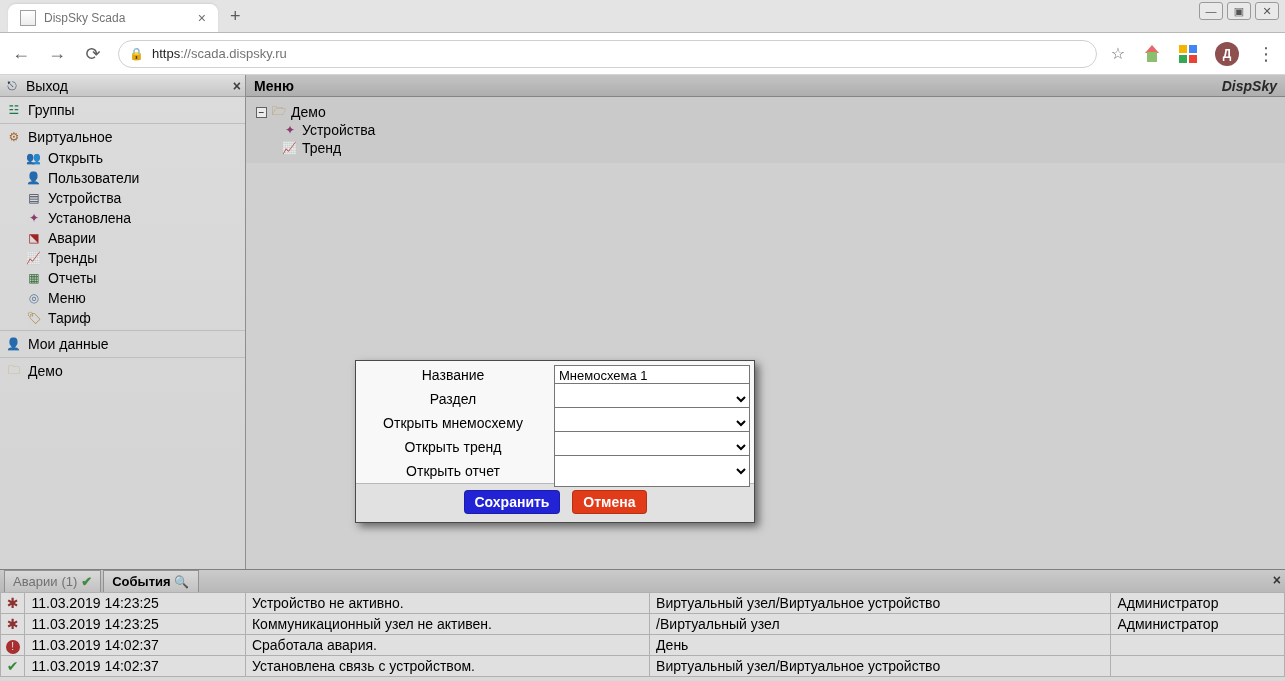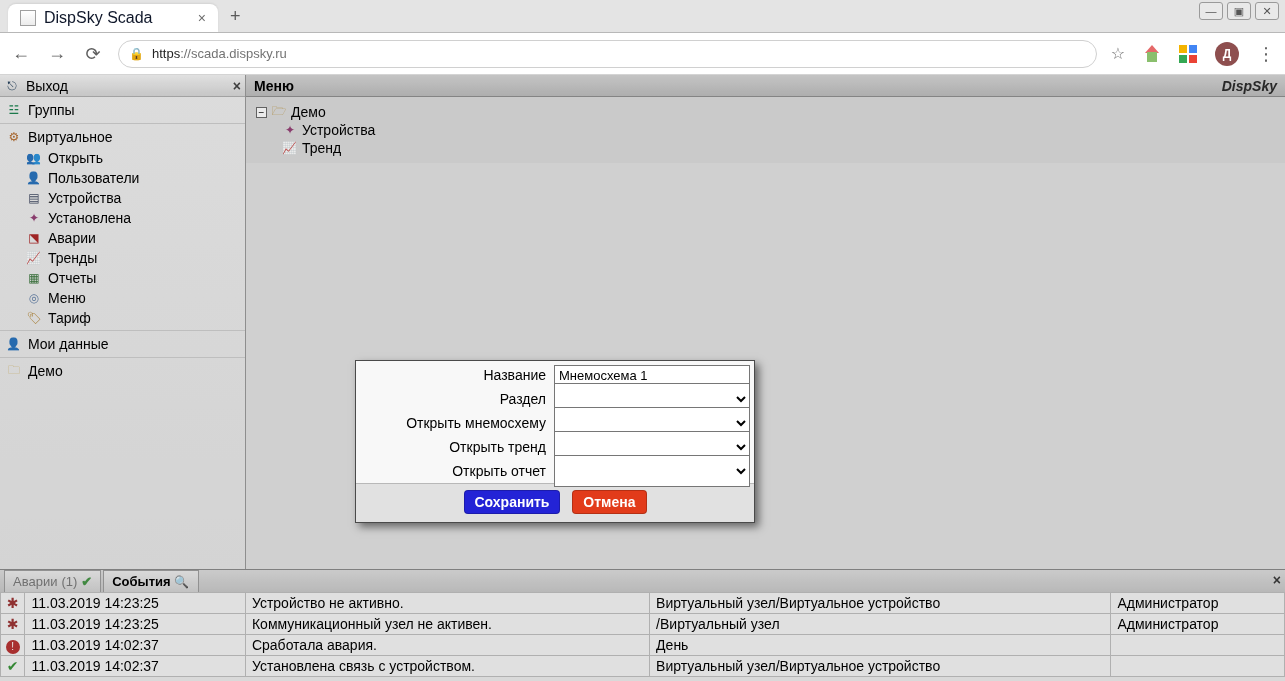--- a/index.html
+++ b/index.html
@@ -2,21 +2,21 @@
 <html><head>
 <meta charset="utf-8">
 <style>
   * { box-sizing: border-box; margin: 0; padding: 0; }
   html, body { width: 1285px; height: 681px; font-family: Arial, Helvetica, sans-serif; font-size: 14px; overflow: hidden; background: #fff; }
 
   
   .chrome-top { height: 33px; background: #e4e4e4; border-bottom: 1px solid #b8b8b8; display: flex; align-items: flex-end; position: relative; }
   .tab { margin-left: 8px; margin-top: 5px; height: 28px; border-radius: 8px 8px 0 0; background: #fff; display: flex; align-items: center; padding: 0 12px; gap: 8px; min-width: 210px; box-shadow: 0 -1px 2px rgba(0,0,0,.08);}
   .tab .favicon { width: 16px; height: 16px; border: 1px solid #9f9f9f; background: linear-gradient(#fff,#ececec); }
-  .tab .tab-title { flex: 1; font-size: 16px; color: #0f172a; }
+  .tab .tab-title { flex: 1; font-size: 12px; color: #737373; }
   .tab .tab-close { color: #6d6d6d; font-size: 14px; cursor: default; }
   .new-tab { margin-left: 12px; font-size: 18px; color: #5a5a5a; height: 28px; display:flex; align-items:center; padding-bottom:4px;}
   .win-controls { position: absolute; right: 6px; top: 2px; display: flex; gap: 4px; }
   .win-btn { width: 24px; height: 18px; border: 1px solid #9a9a9a; border-radius: 3px; background: #e9e9e9; font-size: 11px; display:flex; align-items:center; justify-content:center; color:#555;}
   .chrome-addr { height: 42px; background: #fff; border-bottom: 1px solid #d4d4d4; display: flex; align-items: center; padding: 0 10px; gap: 14px; }
   .nav-ico { color: #606060; font-size: 18px; display:inline-flex; width:22px; justify-content:center;}
   .addr-box { flex: 1; height: 28px; border: 1px solid #d0d0d0; border-radius: 14px; display:flex; align-items:center; padding:0 10px; gap:8px; font-size:13px; color:#737373;}
   .addr-box .lock { font-size: 12px; color:#7a7a7a;}
   .addr-box .host-dark { color:#242424; }
   .right-icons { display:flex; align-items:center; gap:18px; }
@@ -52,21 +52,21 @@
   .tree-row { display:flex; align-items:center; gap:4px; padding:1px 0;}
   .tree-sub { padding-left:26px;}
   .plusminus { width:11px; height:11px; border:1px solid #6b6b6b; font-size:10px; line-height:9px; text-align:center; background:#fff;}
   .folder-open { color:#c79f46; } .schema-ico{color:#a53c7e;} .trend-ico{color:#3e8b5d;}
 
   
   .dialog { position:absolute; z-index:10; left:355px; top:285px; width:400px; background:#e7e7e7; border:1px solid #4a4a4a; box-shadow:4px 4px 8px rgba(0,0,0,.5);}
   .dlg-title { height:24px; background:linear-gradient(#f2f2f2,#cfcfcf); border-bottom:1px solid #9a9a9a; text-align:center; font-weight:bold; font-size:14px; line-height:24px;}
   .dlg-body { padding:2px 4px 0; background:#f8f8f8;}
   .dlg-row { display:flex; align-items:center; height:24px; gap:4px;}
-  .dlg-label { width:190px; text-align:right; padding-right:4px; font-size:14px;}
+  .dlg-label { width:190px; text-align:center; padding-right:4px; font-size:14px;}
   .dlg-row input[type=text] { flex:1; height:20px; border:1px solid #767676; padding:0 4px; font-size:13px; font-family:inherit; background:#fff;}
   .dlg-row select { flex:1; height:14px; border:1px solid #767676; padding:15px 2px; font-size:13px; font-family:inherit; background:#fff;}
   .dlg-footer { padding:6px 0 8px; text-align:center; background:#e1e1e1; border-top:1px solid #b8b8b8;}
   .btn { display:inline-block; padding:3px 10px; border-radius:4px; font-size:14px; font-weight:bold; color:#fff; border:1px solid rgba(0,0,0,.2);}
   .btn-save { background:#2323d6; } .btn-cancel{ background:#e23b1a;margin-left:8px; }
 
   
   .bottom { position:absolute; left:0; right:0; bottom:0; height:112px; background:#ececec; border-top:1px solid #8a8a8a; }
   .bottom-tabs { height:22px; display:flex; align-items:flex-end; background:linear-gradient(#dcdcdc,#c8c8c8); position:relative; padding-left:4px;}
   .btab { height:22px; padding:0 8px; display:flex; align-items:center; gap:4px; font-size:13px; font-weight:bold; border:1px solid #9e9e9e; border-bottom:none; margin-right:2px; background:linear-gradient(#ececec,#d2d2d2);}

